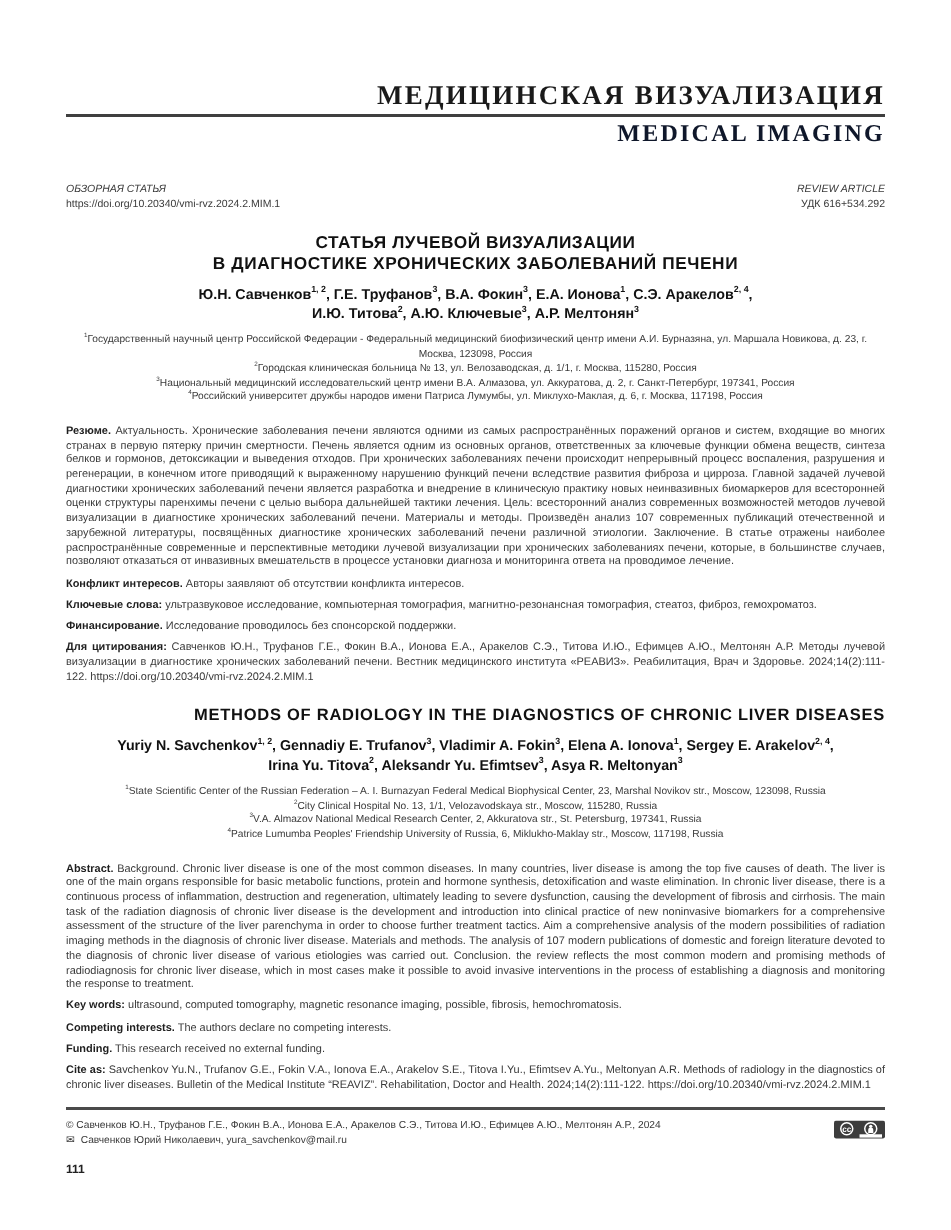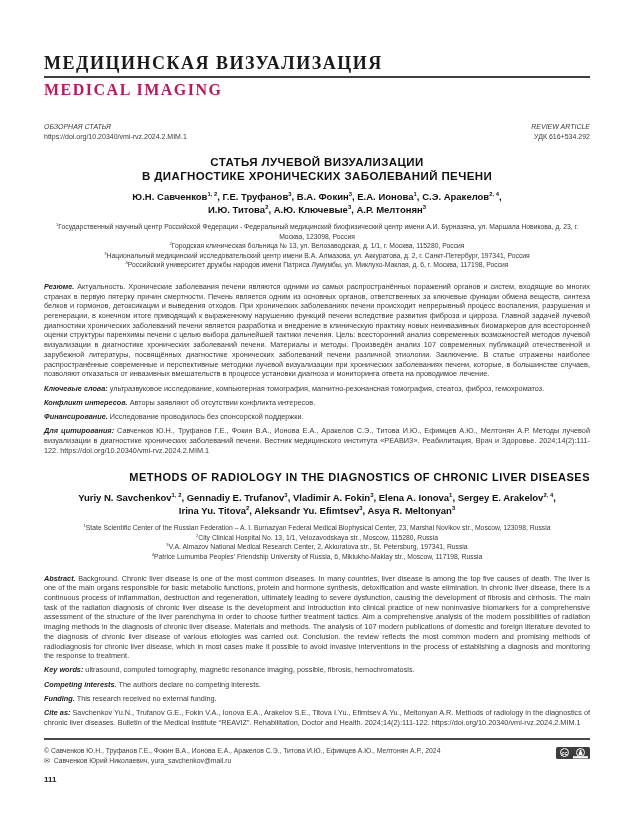--- a/index.html
+++ b/index.html
@@ -6,44 +6,44 @@
   html,body { background:#e9e9e9; }
   .page {
     position:relative; width:634px; height:820px; margin:0 auto;
     background:#ffffff; overflow:hidden;
     font-family:"Liberation Sans", sans-serif; color:#333;
   }
   .content { padding:52px 44px 0 44px; }
 
   
   .jt-ru { font-family:"Liberation Serif", serif; font-weight:bold; font-size:18px;
-           line-height:22px; letter-spacing:1.5px; text-align:left; color:#1a1a1a; }
+           line-height:22px; letter-spacing:1.5px; text-align:right; color:#1a1a1a; }
   .jrule { border-top:2px solid #3f3f3f; margin:2px 0 2px 0; }
   .jt-en { font-family:"Liberation Serif", serif; font-weight:bold; font-size:16px;
-           line-height:20px; letter-spacing:1.5px; text-align:left; color:#be185d; }
+           line-height:20px; letter-spacing:1.5px; text-align:right; color:#0f172a; }
 
   
   .meta-row { display:flex; justify-content:space-between; margin-top:22px;
               font-size:7px; line-height:10px; color:#3a3a3a; }
   .meta-right { text-align:right; }
   .it { font-style:italic; }
   .doi { color:#3a3a3a; text-decoration:none; }
 
   
   .art-title { margin-top:13px; text-align:center; font-weight:bold;
                font-size:11.5px; line-height:14px; letter-spacing:0.4px; color:#111; }
   .authors { margin-top:7px; text-align:center; font-weight:bold;
              font-size:9.5px; line-height:13px; color:#111; }
   sup { font-size:62%; vertical-align:super; line-height:0; }
   .affils { margin-top:6px; text-align:center; font-size:6.8px; line-height:9.6px; color:#3a3a3a; }
 
   
   .body { font-size:7.3px; line-height:9.7px; color:#3a3a3a; text-align:justify; margin-top:4.5px; }
   .body.first { margin-top:12px; }
-  .b { font-weight:bold; color:#1f1f1f;font-style:italic; }
+  .b { font-weight:bold; color:#1f1f1f; }
   .i { }
 
   .en-title { margin-top:15px; text-align:right; font-weight:bold;
               font-size:11px; line-height:14px; letter-spacing:0.5px; color:#111; }
 
   
   .frule { border-top:2px solid #4a4a4a; margin-top:11px; }
   .footer-row { display:flex; justify-content:space-between; align-items:flex-start;
                 margin-top:6px; font-size:6.8px; line-height:9.6px; color:#3a3a3a; }
   .env { font-size:7px; margin-right:2px; }
@@ -83,22 +83,22 @@
         <div><span>Ю.Н. Савченков</span><sup>1, 2</sup><span>, Г.Е. Труфанов</span><sup>3</sup><span>, В.А. Фокин</span><sup>3</sup><span>, Е.А. Ионова</span><sup>1</sup><span>, С.Э. Аракелов</span><sup>2, 4</sup><span>,</span></div>
         <div><span>И.Ю. Титова</span><sup>2</sup><span>, А.Ю. Ключевые</span><sup>3</sup><span>, А.Р. Мелтонян</span><sup>3</sup></div>
       </div>
       <div class="affils">
         <div><sup>1</sup><span>Государственный научный центр Российской Федерации - Федеральный медицинский биофизический центр имени А.И. Бурназяна, ул. Маршала Новикова, д. 23, г. Москва, 123098, Россия</span></div>
         <div><sup>2</sup><span>Городская клиническая больница № 13, ул. Велозаводская, д. 1/1, г. Москва, 115280, Россия</span></div>
         <div><sup>3</sup><span>Национальный медицинский исследовательский центр имени В.А. Алмазова, ул. Аккуратова, д. 2, г. Санкт-Петербург, 197341, Россия</span></div>
         <div><sup>4</sup><span>Российский университет дружбы народов имени Патриса Лумумбы, ул. Миклухо-Маклая, д. 6, г. Москва, 117198, Россия</span></div>
       </div>
       <p class="body first"><span class="b">Резюме.</span><span class="i"> Актуальность.</span><span> Хронические заболевания печени являются одними из самых распространённых поражений органов и систем, входящие во многих странах в первую пятерку причин смертности. Печень является одним из основных органов, ответственных за ключевые функции обмена веществ, синтеза белков и гормонов, детоксикации и выведения отходов. При хронических заболеваниях печени происходит непрерывный процесс воспаления, разрушения и регенерации, в конечном итоге приводящий к выраженному нарушению функций печени вследствие развития фиброза и цирроза. Главной задачей лучевой диагностики хронических заболеваний печени является разработка и внедрение в клиническую практику новых неинвазивных биомаркеров для всесторонней оценки структуры паренхимы печени с целью выбора дальнейшей тактики лечения. </span><span class="i">Цель:</span><span> всесторонний анализ современных возможностей методов лучевой визуализации в диагностике хронических заболеваний печени. </span><span class="i">Материалы и методы.</span><span> Произведён анализ 107 современных публикаций отечественной и зарубежной литературы, посвящённых диагностике хронических заболеваний печени различной этиологии. </span><span class="i">Заключение.</span><span> В статье отражены наиболее распространённые современные и перспективные методики лучевой визуализации при хронических заболеваниях печени, которые, в большинстве случаев, позволяют отказаться от инвазивных вмешательств в процессе установки диагноза и мониторинга ответа на проводимое лечение.</span></p>
+      <p class="body"><span class="b">Конфликт интересов.</span><span> Авторы заявляют об отсутствии конфликта интересов.</span></p>
       <p class="body"><span class="b">Ключевые слова:</span><span> ультразвуковое исследование, компьютерная томография, магнитно-резонансная томография, стеатоз, фиброз, гемохроматоз.</span></p>
-      <p class="body"><span class="b">Конфликт интересов.</span><span> Авторы заявляют об отсутствии конфликта интересов.</span></p>
       <p class="body"><span class="b">Финансирование.</span><span> Исследование проводилось без спонсорской поддержки.</span></p>
       <p class="body"><span class="b">Для цитирования:</span><span> Савченков Ю.Н., Труфанов Г.Е., Фокин В.А., Ионова Е.А., Аракелов С.Э., Титова И.Ю., Ефимцев А.Ю., Мелтонян А.Р. Методы лучевой визуализации в диагностике хронических заболеваний печени. </span><span class="i">Вестник медицинского института «РЕАВИЗ». Реабилитация, Врач и Здоровье.</span><span> 2024;14(2):111-122. https://doi.org/10.20340/vmi-rvz.2024.2.MIM.1</span></p>
     </section>
 
     <section>
       <div class="en-title">METHODS OF RADIOLOGY IN THE DIAGNOSTICS OF CHRONIC LIVER DISEASES</div>
       <div class="authors">
         <div><span>Yuriy N. Savchenkov</span><sup>1, 2</sup><span>, Gennadiy E. Trufanov</span><sup>3</sup><span>, Vladimir A. Fokin</span><sup>3</sup><span>, Elena A. Ionova</span><sup>1</sup><span>, Sergey E. Arakelov</span><sup>2, 4</sup><span>,</span></div>
         <div><span>Irina Yu. Titova</span><sup>2</sup><span>, Aleksandr Yu. Efimtsev</span><sup>3</sup><span>, Asya R. Meltonyan</span><sup>3</sup></div>
       </div>

